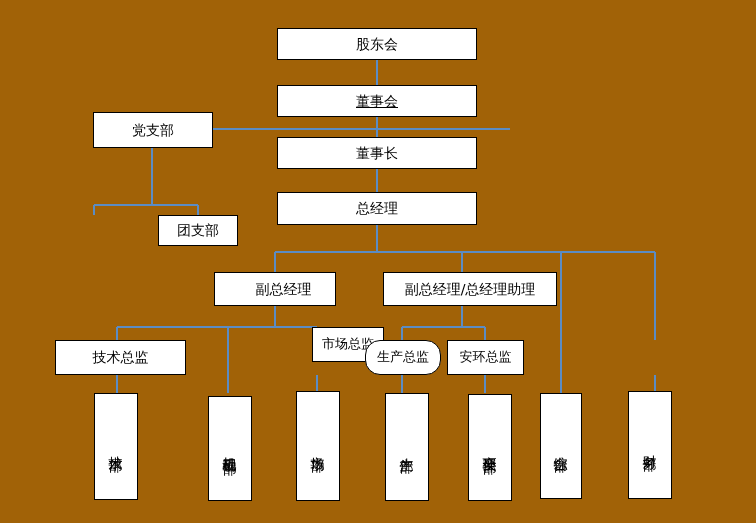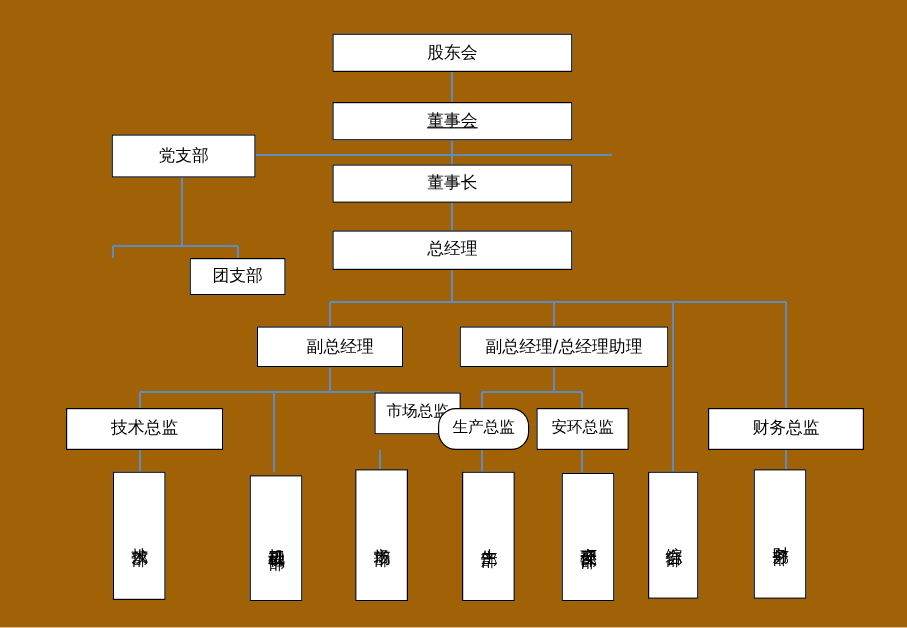--- a/index.html
+++ b/index.html
@@ -138,23 +138,20 @@
   </div>
 
   <div class="node horiz small" style="left:365px; top:340px; width:76px; height:35px;border-radius:15px;">
     <span>生产总监</span>
   </div>
 
   <div class="node horiz small" style="left:447px; top:340px; width:77px; height:35px;">
     <span>安环总监</span>
   </div>
 
-  <div class="node horiz" style="left:590px; top:340px; width:130px; height:35px;">
-    <span>财务总监</span>
-  </div>
 
   <div class="node vert" style="left:94px; top:393px; width:44px; height:107px;">
     <span>技术部</span>
   </div>
 
   <div class="node vert" style="left:208px; top:396px; width:44px; height:105px;">
     <span>机动工程部</span>
   </div>
 
   <div class="node vert" style="left:296px; top:391px; width:44px; height:110px;">

